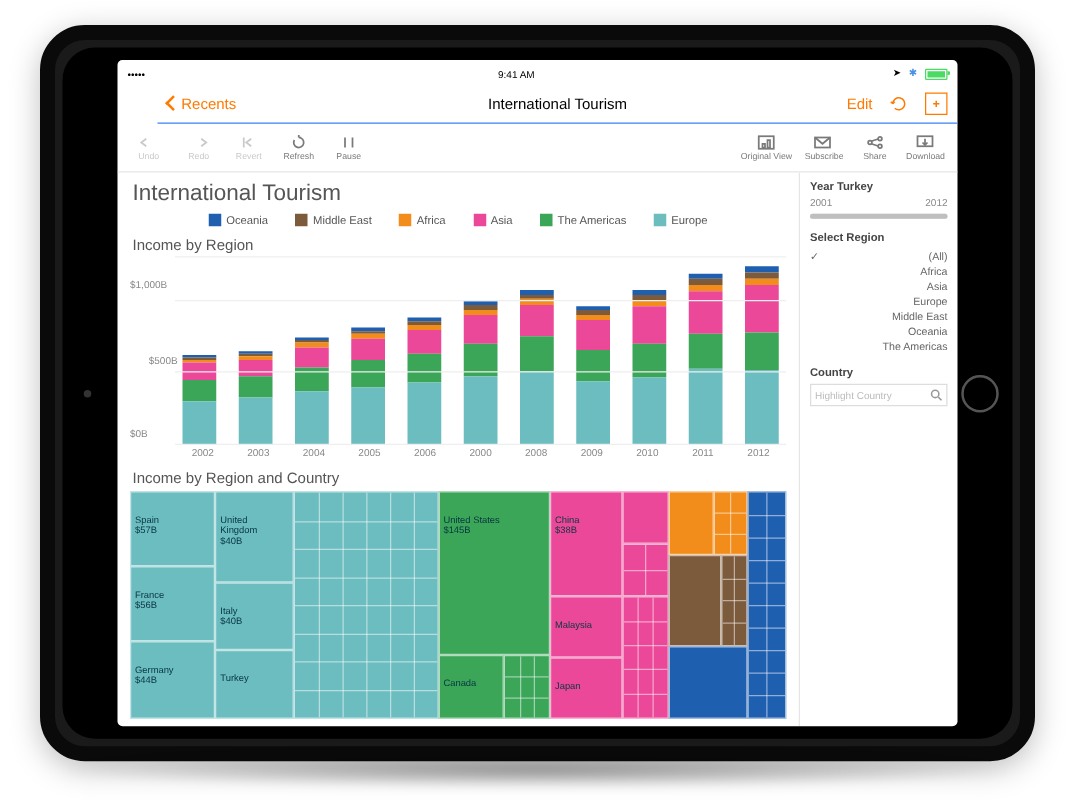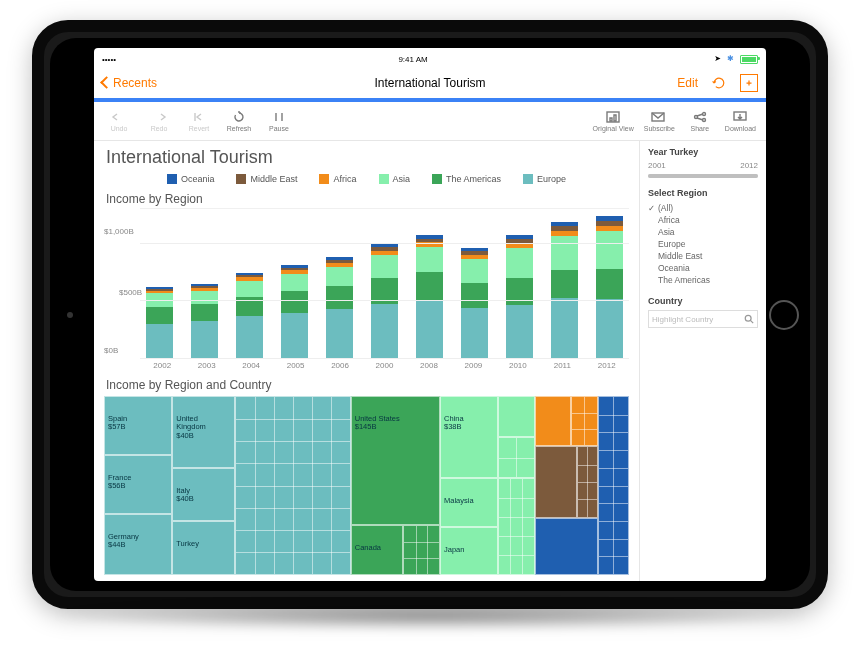--- a/index.html
+++ b/index.html
@@ -14,21 +14,21 @@
   .camera   { position:absolute; left:23px; top:50%; transform:translateY(-50%); width:6px; height:6px; background:#333; border-radius:50%; }
 
   
   .status-bar { height:14px; font-size:8px; display:flex; align-items:center; justify-content:space-between; padding:4px 8px 2px; color:#000; }
   .status-bar .right span { margin-left:4px; }
   .battery-icon { display:inline-block; width:16px; height:7px; border:1px solid #4cd964; border-radius:1px; position:relative; vertical-align:middle; }
   .battery-icon::after { content:""; position:absolute; right:-3px; top:1px; width:2px; height:3px; background:#4cd964; border-radius:0 1px 1px 0; }
   .battery-icon::before{ content:""; position:absolute; inset:1px; background:#4cd964; }
 
   
-  .nav { height:30px; border-bottom:4px solid #3b82f6; display:flex; align-items:center; padding:0 8px; font-size:12px; position:relative; }
+  .nav { height:30px; border-bottom:1px solid #3b82f6; display:flex; align-items:center; padding:0 8px; font-size:12px; position:relative;margin-left:32px; }
   .nav-left, .nav-right { display:flex; align-items:center; gap:12px; }
   .nav-title { position:absolute; left:0; right:0; text-align:center; font-weight:500; pointer-events:none; }
   .accent { color:#ff7a00; }
   .chev-l { display:inline-block; width:7px; height:7px; border-left:2px solid #ff7a00; border-bottom:2px solid #ff7a00; transform:rotate(45deg); margin-right:2px; }
   .nav .iconbtn { width:18px; height:18px; display:flex; align-items:center; justify-content:center; }
   .nav .iconbtn svg { stroke:#ff7a00; fill:none; stroke-width:1.5; }
 
   
   .toolbar { height:38px; border-bottom:1px solid #e6e6e6; display:flex; align-items:center; padding:0 10px; font-size:7px; color:#7a7a7a; gap:10px; }
   .toolbar .spacer { flex:1; }
@@ -63,30 +63,30 @@
   
   .treemap { position:relative; flex:1; min-height:110px; margin-top:2px; margin-bottom:2px; }
   .tm { position:absolute; box-sizing:border-box; border:1px solid rgba(255,255,255,.6); overflow:hidden; font-size:7.5px; line-height:1.1; color:#073642; padding:18px 3px; }
   .tm .lbl { font-weight:500; }
 
   
   .panel .ptitle { font-weight:600; font-size:9px; margin-bottom:4px; color:#444; }
   .range { display:flex; justify-content:space-between; font-size:8px; color:#888; }
   .slider { height:4px; background:#ddd; border-radius:2px; margin-top:4px; position:relative; }
   .slider .sel { position:absolute; left:0; right:0; top:0; bottom:0; background:#bfbfbf; border-radius:2px; }
-  .regionlist div { font-size:8.5px; padding:1px 0 1px 10px; color:#666; position:relative; }
+  .regionlist div { font-size:8.5px; padding:1px 0 1px 10px; color:#666; position:relative;text-align:right; }
   .regionlist .checked::before { content:"✓"; position:absolute; left:0; }
   .searchbox { display:flex; align-items:center; border:1px solid #ddd; height:16px; padding:0 3px; font-size:8px; color:#bbb; justify-content:space-between; }
   .searchbox svg { stroke:#999; fill:none; stroke-width:1.5; }
 
   
   .c-oceania    { background:#1f5fb0; }
   .c-middleeast { background:#7c5a3c; }
   .c-africa     { background:#f28c1a; }
-  .c-asia       { background:#86efac; }
+  .c-asia       { background:#ec4899; }
   .c-americas   { background:#3ba558; }
   .c-europe     { background:#6cbdbf; }
 </style>
 </head>
 <body>
 
 <div class="frame">
   <div class="bezel"></div>
   <div class="camera"></div>
   <div class="home-btn"></div>

